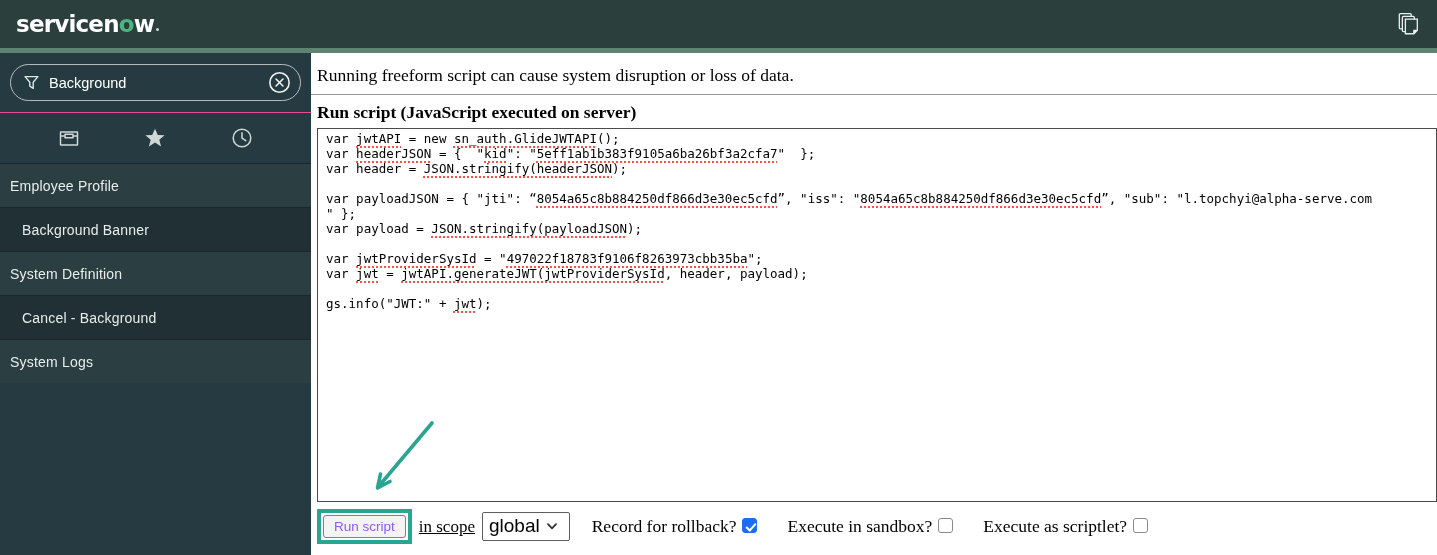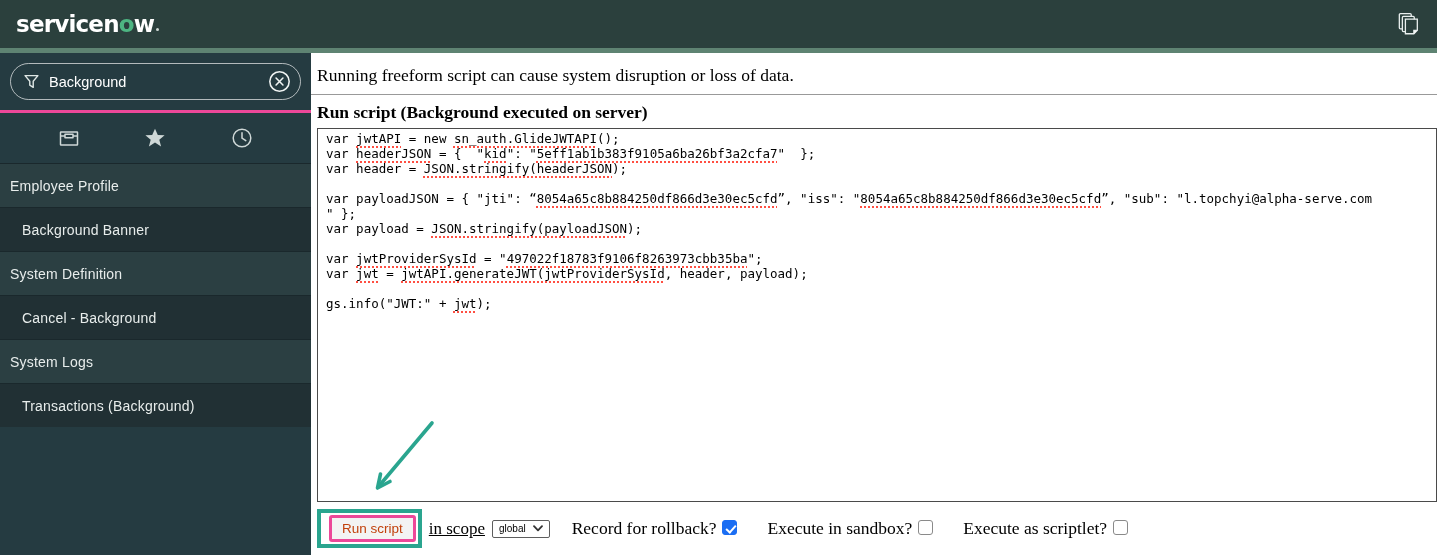--- a/index.html
+++ b/index.html
@@ -20,21 +20,21 @@
                justify-content:center; cursor:pointer; }
 
   
   .green-bar { position:absolute; left:0; top:48px; width:1437px; height:5px;
                background:#5e8372; }
 
   
   .sidebar { position:absolute; left:0; top:53px; width:311px; height:502px;
              background:#253b41; color:#e8edec; }
   .filter-wrap { height:60px; display:flex; align-items:center; padding:0 10px;
-                 border-bottom:3px solid #ec4899; }
+                 border-bottom:1px solid #ec4899; }
   .filter-pill { flex:1; height:37px; border:1.5px solid rgba(255,255,255,0.65);
                  border-radius:19px; display:flex; align-items:center;
                  padding:0 8px 0 13px; }
   .filter-input { flex:1; background:transparent; border:none; outline:none;
                   color:#fff; font-size:14.5px; font-weight:500;
                   font-family:"Liberation Sans", sans-serif; margin-left:10px; }
   .clear-btn { display:flex; align-items:center; cursor:pointer; }
   .nav-tabs { height:50px; display:flex; align-items:center;
               justify-content:space-around; padding:0 26px; }
   .nav-tab { cursor:pointer; display:flex; align-items:center; }
@@ -58,27 +58,27 @@
             line-height:15px; white-space:pre; padding:2px 0 0 8px; color:#000; }
   .code-line { height:15px; }
   .sq { text-decoration:underline dotted #ff4f42;
         text-decoration-thickness:2px; text-underline-offset:2.5px; }
 
   
   .controls { margin-top:7px; display:flex; align-items:center; }
   .annotation-box { display:inline-flex; border:4px solid #2aa58f; padding:2px;
                     margin-right:7px; background:transparent; }
   .run-btn { font-family:"Liberation Sans", sans-serif; font-size:13.5px;
-             color:#c2410c; background:#f3f3f3; border:3px solid #ec4899;
-             border-radius:3px; padding:3px 10px; cursor:pointer;margin-left:6px; }
+             color:#8b5cf6; background:#f3f3f3; border:1px solid #ec4899;
+             border-radius:3px; padding:3px 10px; cursor:pointer; }
   .scope-label { font-size:17px; margin-right:7px;text-decoration:underline; }
   .select { display:inline-flex; align-items:center; gap:7px;
             border:1px solid #5e5e5e; border-radius:2px; background:#fff;
-            padding:2px 6px 3px 6px; font-family:"Liberation Sans", sans-serif;
-            font-size:10px; cursor:pointer; margin-right:22px; }
+            padding:2px 12px 3px 6px; font-family:"Liberation Sans", sans-serif;
+            font-size:19px; cursor:pointer; margin-right:22px; }
   .checks { display:inline-flex; align-items:center; }
   .chk-item { display:inline-flex; align-items:center; margin-right:30px; }
   .chk-item:last-child { margin-right:0; }
   .chk-label { font-size:17.5px; margin-right:6px; }
   .chk-box { width:15px; height:15px; border:1px solid #8a8a8a; border-radius:3px;
              background:#fff; position:relative; cursor:pointer; margin-top:-2px; }
   .chk-box.checked { background:#1b6ef3; border-color:#1b6ef3; }
   .chk-box.checked::after { content:""; position:absolute; left:4.5px; top:1.5px;
              width:4px; height:8px; border-right:2px solid #fff;
              border-bottom:2px solid #fff; transform:rotate(42deg); }
@@ -156,30 +156,27 @@
         </div>
         <div class="nav-item section">
           <span>System Definition</span>
         </div>
         <div class="nav-item module">
           <span>Cancel - Background</span>
         </div>
         <div class="nav-item section">
           <span>System Logs</span>
         </div>
-        <div class="nav-item module">
-          <span>Transactions (Background)</span>
-        </div>
       </nav>
   </aside>
 
   <main class="main">
     <p class="warning">Running freeform script can cause system disruption or loss of data.</p>
     <hr class="rule">
-    <h2 class="heading">Run script (Background executed on server)</h2>
+    <h2 class="heading">Run script (JavaScript executed on server)</h2>
     <div class="editor" id="editor"><div class="code-line"><span>var </span><span class="sq">jwtAPI</span><span> = new </span><span class="sq">sn_auth.GlideJWTAPI</span><span>();</span></div><div class="code-line"><span>var </span><span class="sq">headerJSON</span><span> = {  "</span><span class="sq">kid</span><span>": "</span><span class="sq">5eff1ab1b383f9105a6ba26bf3a2cfa7</span><span>"  };</span></div><div class="code-line"><span>var header = </span><span class="sq">JSON.stringify(headerJSON</span><span>);</span></div><div class="code-line"><span></span></div><div class="code-line"><span>var payloadJSON = { "jti": “</span><span class="sq">8054a65c8b884250df866d3e30ec5cfd</span><span>”, "iss": "</span><span class="sq">8054a65c8b884250df866d3e30ec5cfd</span><span>”, "sub": "l.topchyi@alpha-serve.com</span></div><div class="code-line"><span>" };</span></div><div class="code-line"><span>var payload = </span><span class="sq">JSON.stringify(payloadJSON</span><span>);</span></div><div class="code-line"><span></span></div><div class="code-line"><span>var </span><span class="sq">jwtProviderSysId</span><span> = "</span><span class="sq">497022f18783f9106f8263973cbb35ba</span><span>";</span></div><div class="code-line"><span>var </span><span class="sq">jwt</span><span> = </span><span class="sq">jwtAPI.generateJWT(jwtProviderSysId</span><span>, header, payload);</span></div><div class="code-line"><span></span></div><div class="code-line"><span>gs.info("JWT:" + </span><span class="sq">jwt</span><span>);</span></div></div>
 
     <div class="controls">
       <span class="annotation-box">
         <button class="run-btn">Run script</button>
       </span>
       <span class="scope-label">in scope</span>
       <span class="select">
         <span>global</span>
         <span style="display:flex;">

